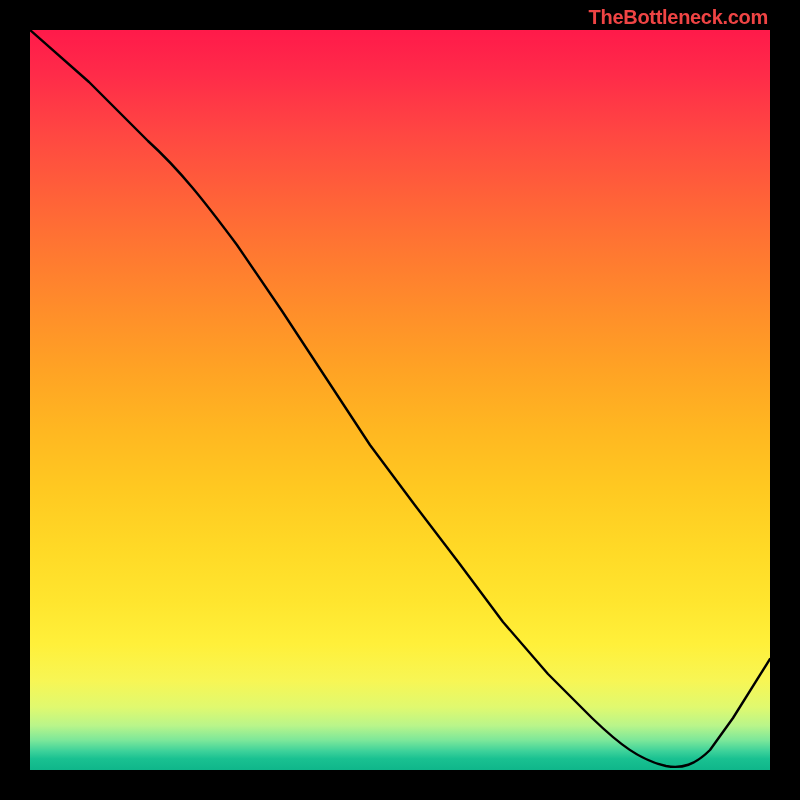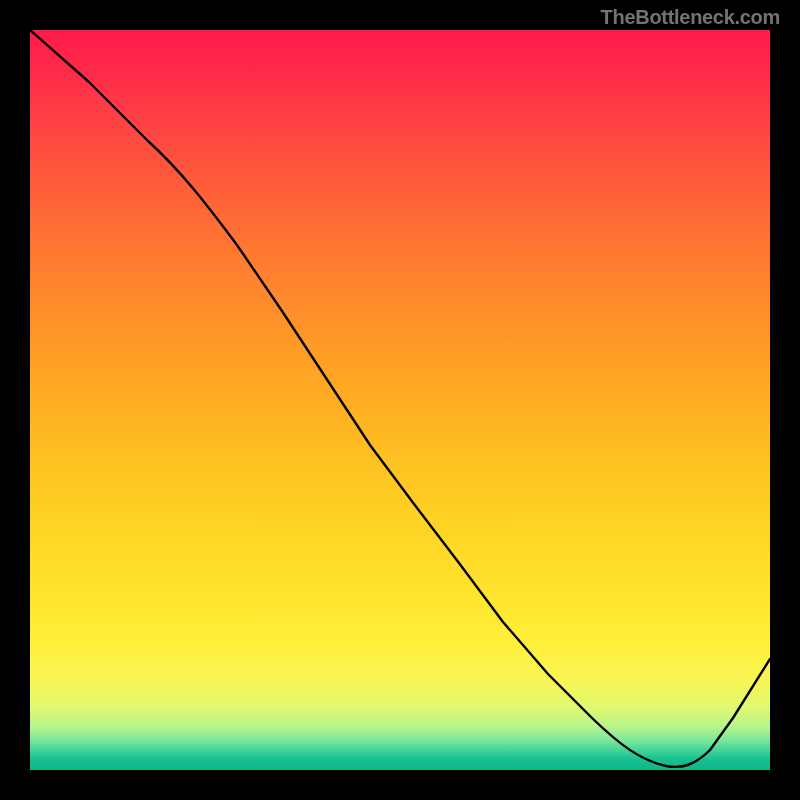--- a/index.html
+++ b/index.html
@@ -7,22 +7,22 @@
     width: 800px;
     height: 800px;
     background: #000;
     font-family: Arial, sans-serif;
     position: relative;
     overflow: hidden;
   }
   .watermark {
     position: absolute;
     top: 6px;
-    right: 20px;
-    color: #737373;
+    right: 32px;
+    color: #ef4444;
     font-size: 20px;
     font-weight: bold;
     letter-spacing: -0.3px;
     z-index: 10;
   }
   .plot-area {
     position: absolute;
     left: 30px;
     top: 30px;
     width: 740px;

